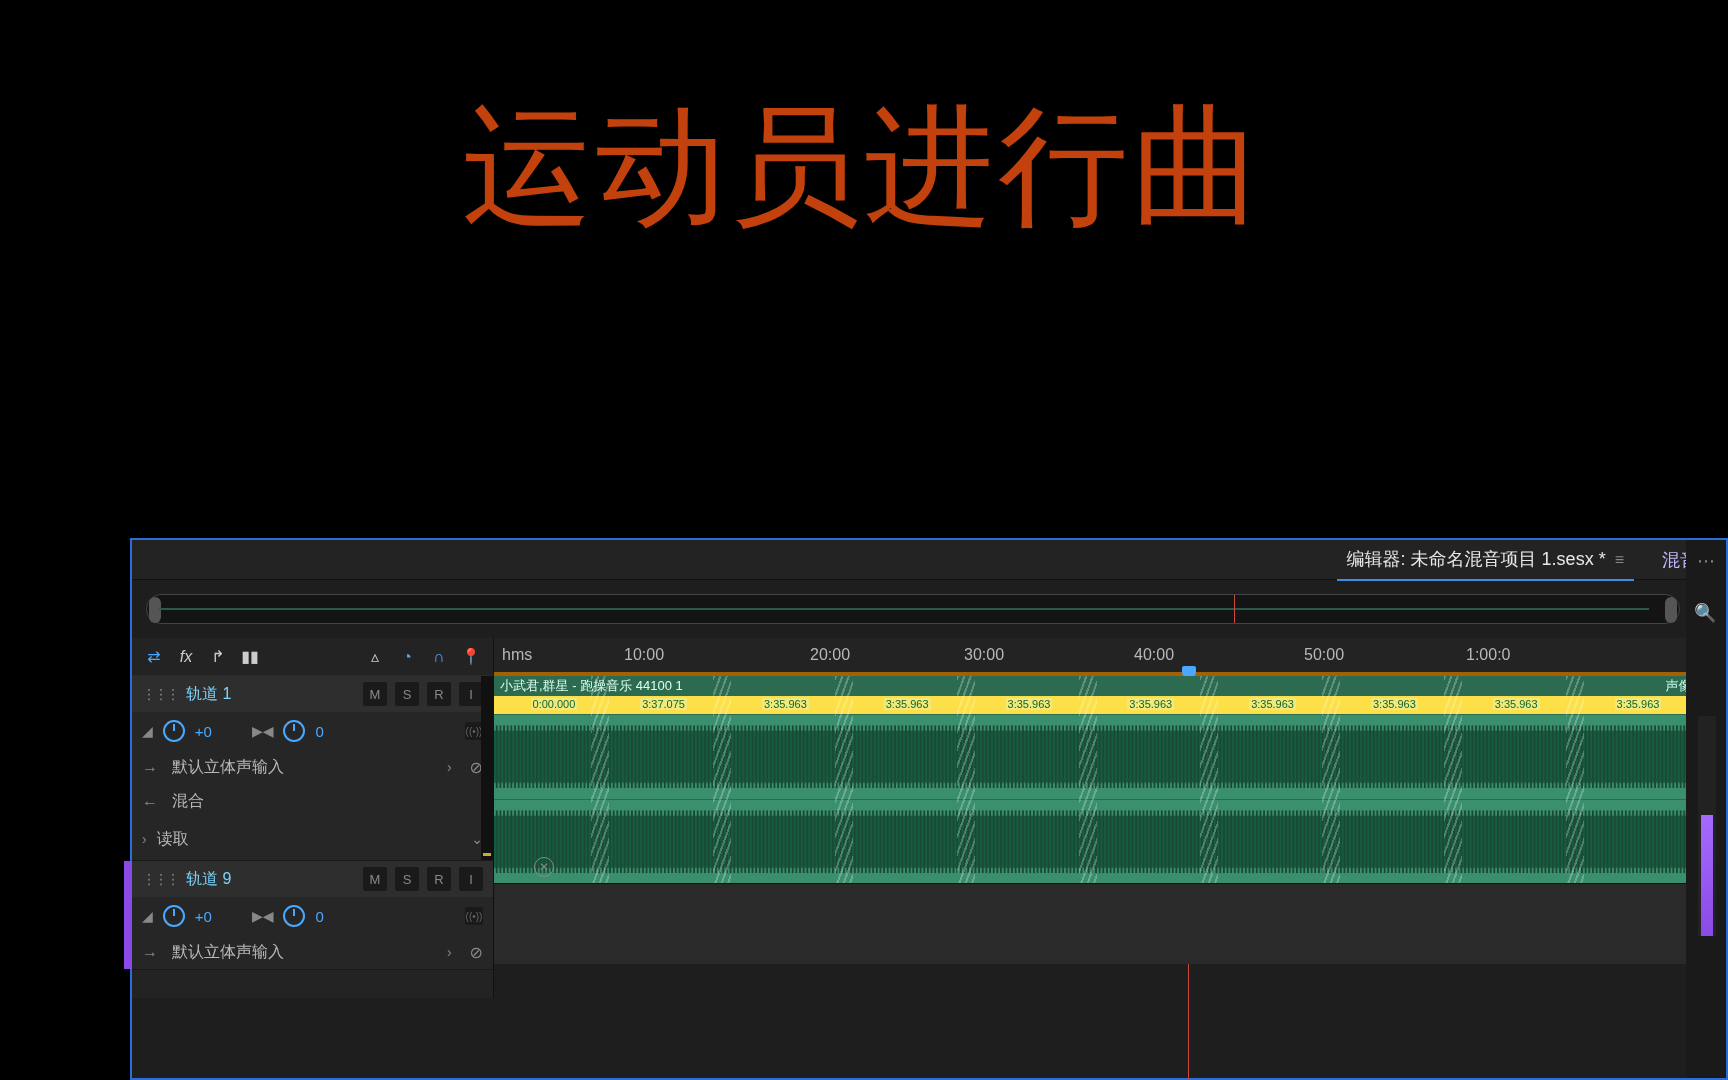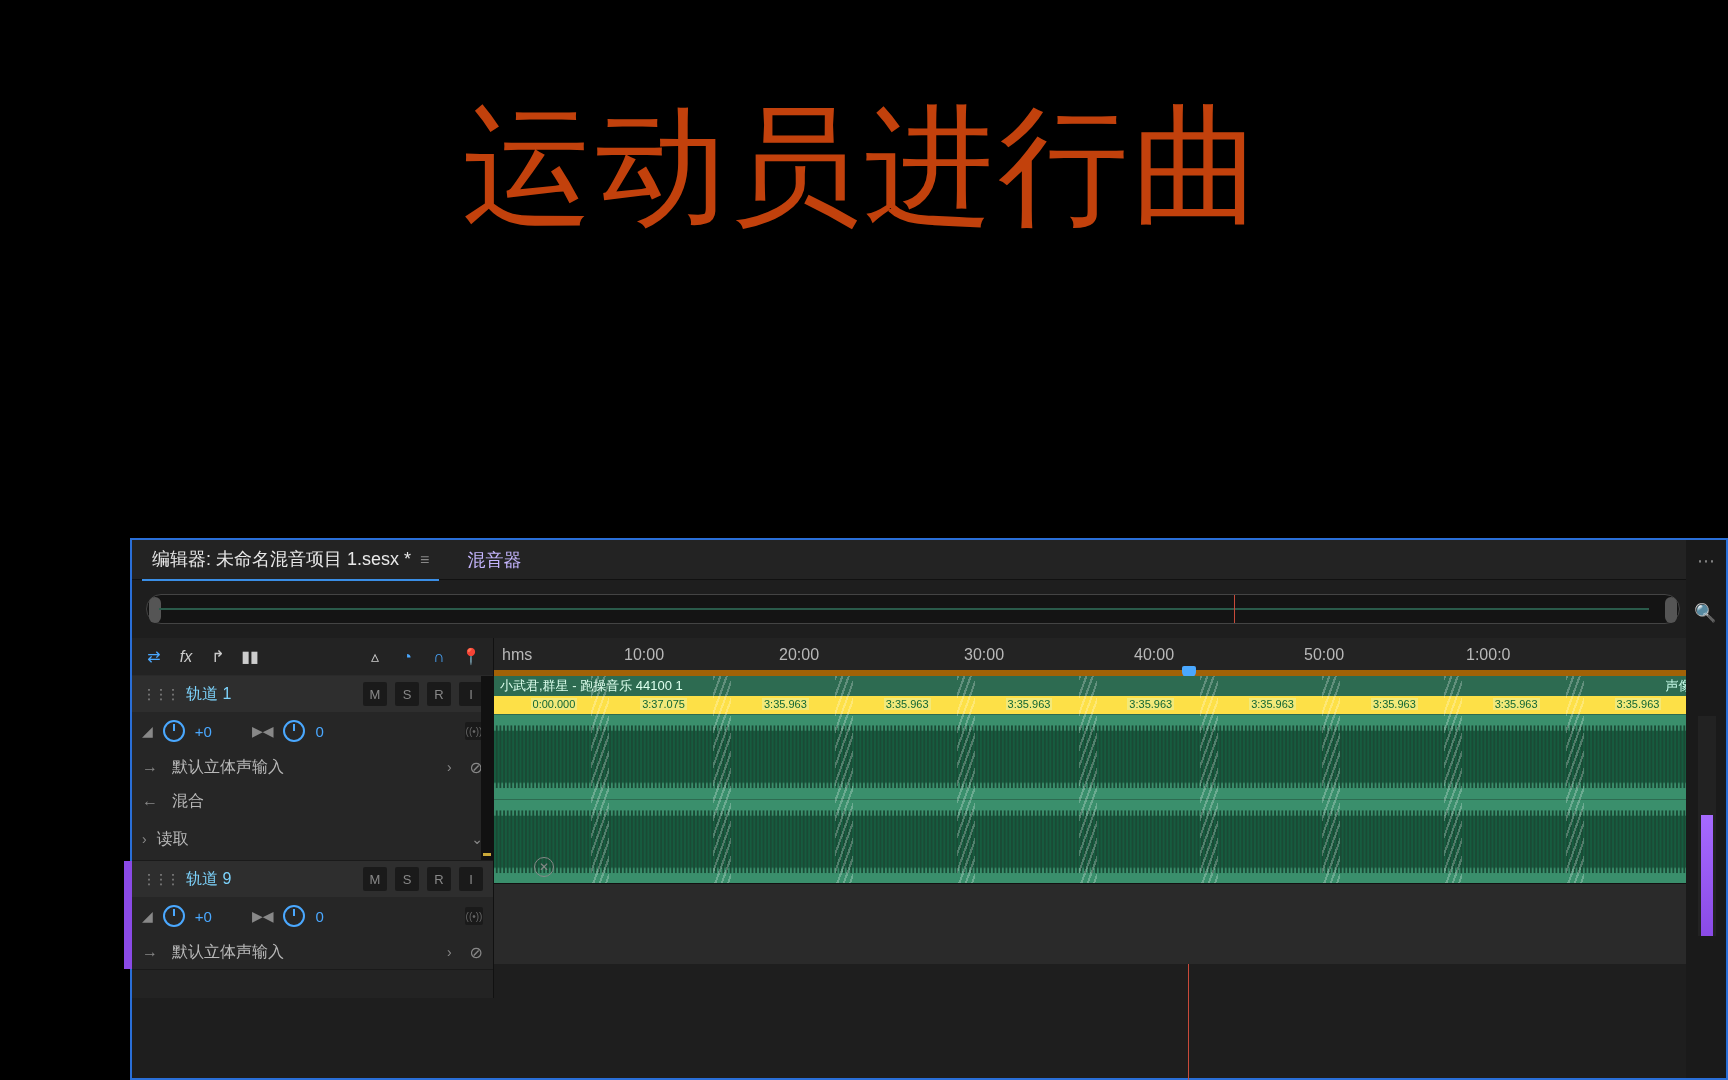--- a/index.html
+++ b/index.html
@@ -1,21 +1,21 @@
 <!DOCTYPE html>
 <html><head>
 <meta charset="utf-8">
 <style>
 * { margin: 0; padding: 0; box-sizing: border-box; font-family: "Microsoft YaHei", sans-serif; }
 body { background: #000; width: 1728px; height: 1080px; overflow: hidden; position: relative; }
 .title-block { position: absolute; top: 80px; left: 0; width: 100%; text-align: center; color: #c2410c; font-family: "SimSun", serif; }
 .title-line1 { font-size: 130px; letter-spacing: 4px; font-weight: 400; }
 .title-line2 { font-size: 130px; letter-spacing: 4px; font-weight: 400; margin-top: 20px; }
 .editor-window { position: absolute; top: 538px; left: 130px; width: 1598px; height: 542px; background: #1e1e1e; border: 2px solid #2a6fd8; }
-.tabs-bar { height: 40px; background: #232323; display: flex; align-items: center; padding-left: 10px; gap: 18px; border-bottom: 1px solid #111; }
+.tabs-bar { height: 40px; background: #232323; display: flex; align-items: center; padding-left: 10px; gap: 18px; border-bottom: 1px solid #111; justify-content: flex-end; }
 .tab { color: #c4b5fd; font-size: 18px; padding: 8px 10px; cursor: pointer; }
 .tab.active { color: #e8e8e8; border-bottom: 2px solid #3a8ee6; }
 .tab-menu-icon { color: #888; font-size: 16px; margin-left: 4px; }
 .overview-strip { height: 58px; background: #1e1e1e; display: flex; align-items: center; padding: 0 14px; gap: 14px; }
 .overview-track { flex: 1; height: 30px; background: #141414; border: 1px solid #444; border-radius: 15px; position: relative; }
 .overview-fill { position: absolute; left: 12px; right: 30px; top: 50%; height: 2px; background: #2a5a4a; transform: translateY(-50%); }
 .overview-handle-l, .overview-handle-r { position: absolute; width: 12px; height: 26px; top: 2px; background: #555; border-radius: 6px; }
 .overview-handle-l { left: 2px; }
 .overview-handle-r { right: 2px; }
 .overview-playhead { position: absolute; left: 71%; top: 0; bottom: 0; width: 1px; background: #c94a3a; }
@@ -41,21 +41,21 @@
 .io-row { display: flex; align-items: center; height: 34px; padding: 0 10px; gap: 10px; background: #262626; }
 .arrow-icon { color: #888; font-size: 16px; width: 20px; }
 .io-label { color: #b8b8b8; font-size: 16px; flex: 1; }
 .chevron-icon { color: #888; font-size: 14px; }
 .phase-icon { color: #888; font-size: 16px; margin-left: 8px; }
 .read-row { display: flex; align-items: center; height: 42px; padding: 0 10px; gap: 10px; background: #262626; }
 .read-select { flex: 1; color: #b8b8b8; font-size: 16px; }
 .level-bar { position: absolute; right: 0; top: 0; bottom: 0; width: 12px; background: #111; }
 .level-tick { position: absolute; bottom: 4px; left: 2px; right: 2px; height: 3px; background: #caa838; }
 .timeline-area { flex: 1; background: #1e1e1e; position: relative; }
-.ruler { height: 38px; background: #232323; display: flex; align-items: center; border-bottom: 6px solid #a16207; position: relative; }
+.ruler { height: 38px; background: #232323; display: flex; align-items: center; border-bottom: 4px solid #a16207; position: relative; }
 .ruler-label { position: absolute; color: #b8b8b8; font-size: 16px; top: 8px; }
 .playhead-marker { position: absolute; top: 28px; width: 14px; height: 12px; background: #4aa8ff; border-radius: 2px 2px 6px 6px; }
 .playhead-line { position: absolute; top: 38px; bottom: -290px; width: 1px; background: #c94a3a; }
 .clip-track { height: 208px; background: #2a2a2a; position: relative; border-bottom: 1px solid #111; }
 .audio-clip { position: absolute; left: 0; right: 14px; top: 0; bottom: 0; background: #3a8f6c; overflow: hidden; }
 .clip-header { height: 20px; background: #2d6b51; display: flex; align-items: center; padding: 0 6px; justify-content: space-between; }
 .clip-title { color: #dfe; font-size: 13px; white-space: nowrap; }
 .clip-pan { color: #cfe; font-size: 13px; }
 .clip-markers { height: 18px; background: #fde047; display: flex; position: relative; }
 .clip-marker-label { position: absolute; color: #163; font-size: 11px; top: 2px; background: rgba(220,255,240,0.3); padding: 0 2px; }
@@ -184,21 +184,21 @@
           <span class="chevron-icon">›</span>
           <span class="phase-icon">⊘</span>
         </div>
       </div>
     </div>
 
     <div class="timeline-area">
       <div class="ruler">
         <span class="ruler-label" style="left:8px">hms</span>
         <span class="ruler-label" style="left:130px">10:00</span>
-        <span class="ruler-label" style="left:285px">20:00</span>
+        <span class="ruler-label" style="left:316px">20:00</span>
         <span class="ruler-label" style="left:470px">30:00</span>
         <span class="ruler-label" style="left:640px">40:00</span>
         <span class="ruler-label" style="left:810px">50:00</span>
         <span class="ruler-label" style="left:972px">1:00:0</span>
         <div class="playhead-marker" style="left:688px"></div>
       </div>
       <div class="playhead-line" style="left:694px"></div>
 
       <div class="clip-track">
         <div class="audio-clip">

